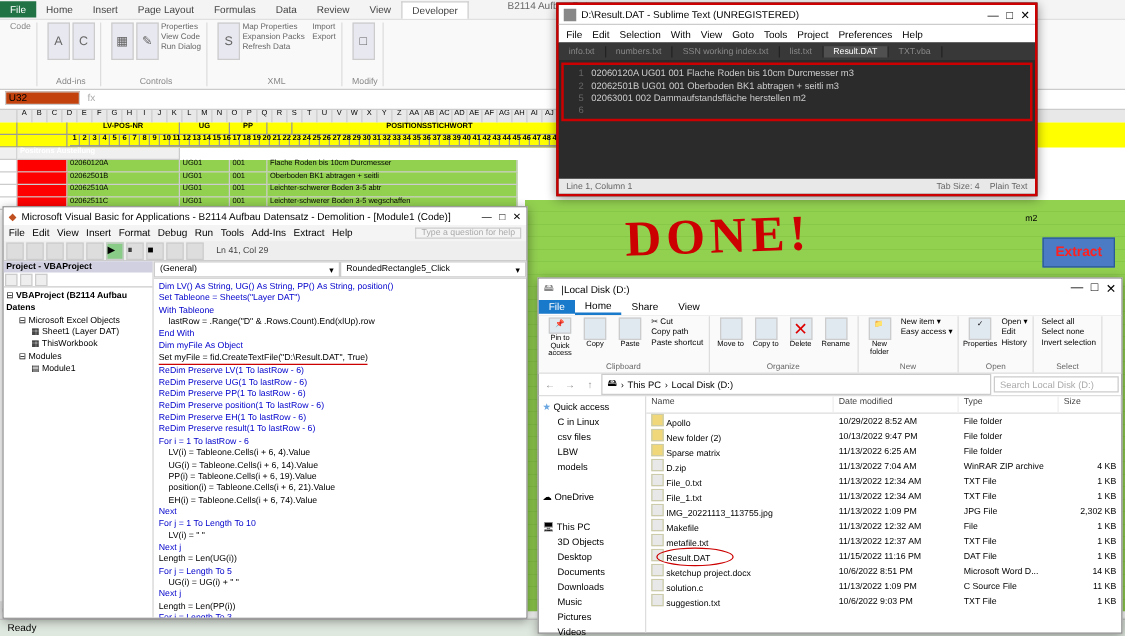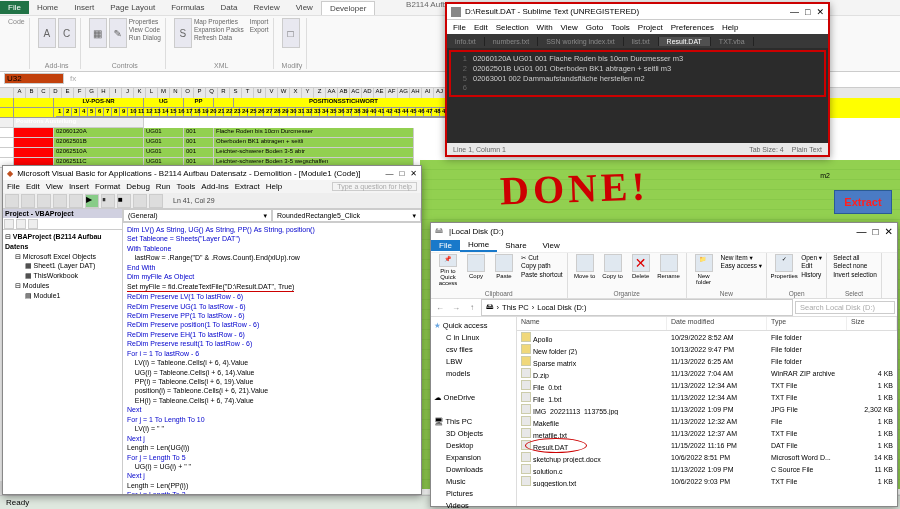--- a/index.html
+++ b/index.html
@@ -627,21 +627,21 @@
           <div class="item">LBW</div>
           <div class="item">models</div>
         </div>
       <br>
       <div>☁ <span>OneDrive</span></div>
       <br>
       <div>🖥 <span>This PC</span></div>
       <div id="nav-pc">
           <div class="item">3D Objects</div>
           <div class="item">Desktop</div>
-          <div class="item">Expansion</div>
+          <div class="item">Documents</div>
           <div class="item">Downloads</div>
           <div class="item">Music</div>
           <div class="item">Pictures</div>
           <div class="item">Videos</div>
         </div>
     </div>
     <div class="files">
       <div class="cols">
         <div style="width:150px">Name</div>
         <div style="width:100px">Date modified</div>

